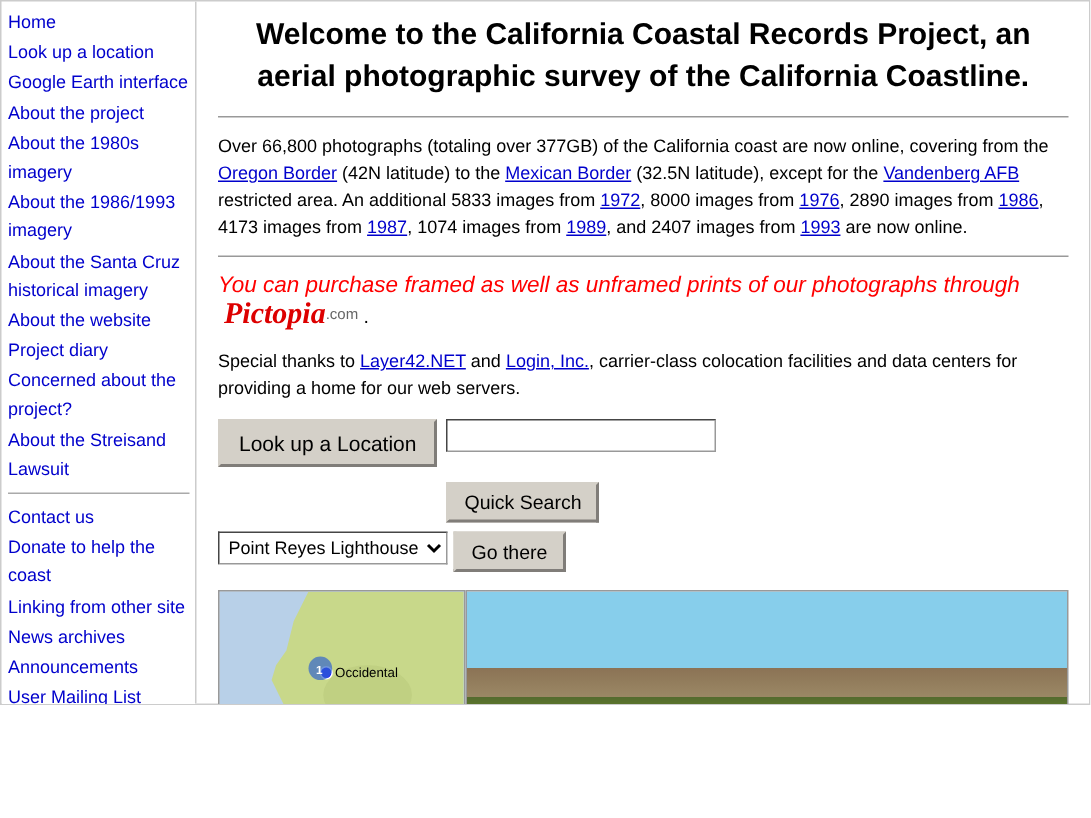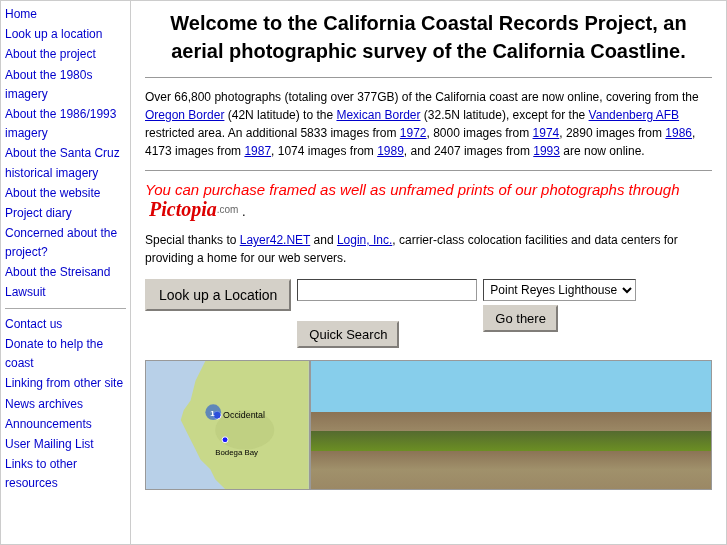--- a/index.html
+++ b/index.html
@@ -1,21 +1,21 @@
 <!DOCTYPE html>
 <html><head>
   <meta charset="utf-8">
   <style>
     * { margin: 0; padding: 0; box-sizing: border-box; }
     body { font-family: Arial, sans-serif; font-size: 13px; background: #fff; color: #000; }
     
     .outer-container {
       display: flex;
       width: 727px;
-      height: 545px;
+      height: 470px;
       overflow: hidden;
       border: 1px solid #ccc;
     }
 
     
     .sidebar {
       width: 130px;
       min-width: 130px;
       border-right: 1px solid #ccc;
       overflow-y: scroll;
@@ -153,21 +153,21 @@
 
     .lookup-col2 {
       display: flex;
       flex-direction: column;
       align-items: flex-start;
       gap: 20px;
     }
 
     .lookup-col3 {
       display: flex;
-      flex-direction: column;
+      flex-direction: row;
       align-items: flex-start;
       gap: 4px;
     }
 
     
     .images-row {
       display: flex;
       gap: 0;
       margin-top: 8px;
     }
@@ -196,20 +196,21 @@
   </style>
 </head>
 <body>
 
 <div class="outer-container">
 
   <div class="sidebar">
 
     <a>Home</a>
     <a>Look up a location</a>
+    <a>Google Earth interface</a>
     <a>About the project</a>
     <a>About the 1980s imagery</a>
     <a>About the 1986/1993 imagery</a>
     <a>About the Santa Cruz historical imagery</a>
     <a>About the website</a>
     <a>Project diary</a>
     <a>Concerned about the project?</a>
     <a>About the Streisand Lawsuit</a>
 
     <hr class="sidebar-divider">
@@ -231,21 +232,21 @@
 
     <p class="intro-text">
       Over 66,800 photographs (totaling over 377GB) of the California coast are now online, covering from the 
       <a href="#">Oregon Border</a> 
       (42N latitude) to the 
       <a href="#">Mexican Border</a> 
       (32.5N latitude), except for the 
       <a href="#">Vandenberg AFB</a> 
       restricted area. An additional 5833 images from 
       <a href="#">1972</a>, 8000 images from 
-      <a href="#">1974</a>, 2890 images from 
+      <a href="#">1976</a>, 2890 images from 
       <a href="#">1986</a>, 4173 images from 
       <a href="#">1987</a>, 1074 images from 
       <a href="#">1989</a>, and 2407 images from 
       <a href="#">1993</a> are now online.
     </p>
 
     <hr class="divider-line">
 
     <div class="purchase-section">
       <span class="purchase-text">You can purchase framed as well as unframed prints of our photographs through</span>

